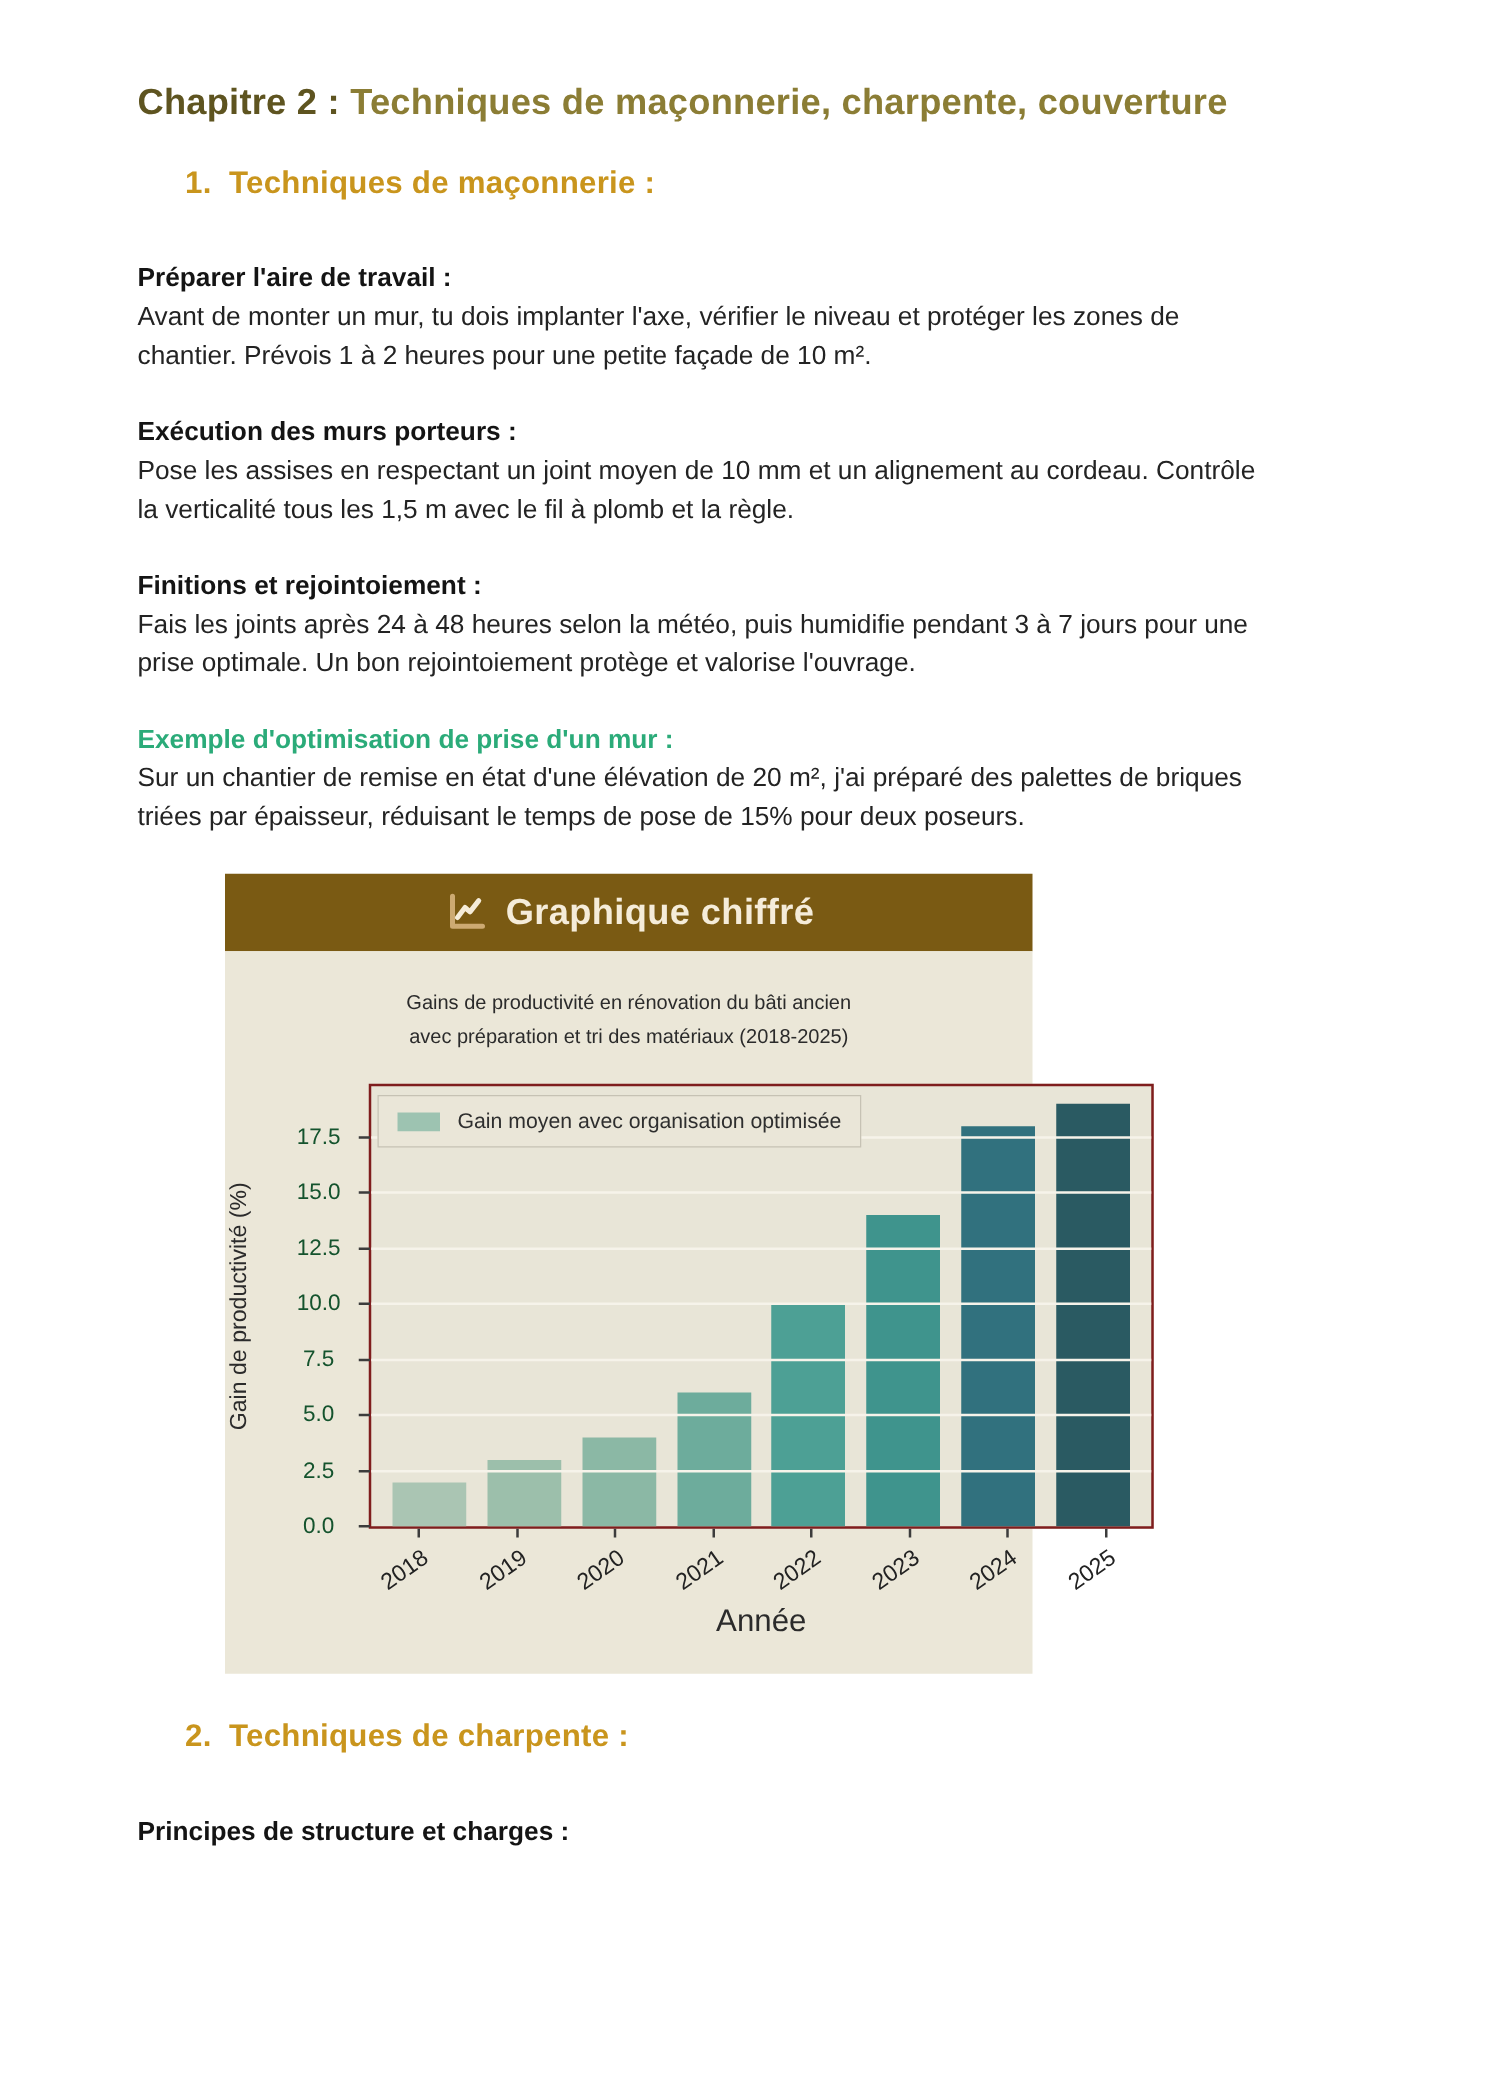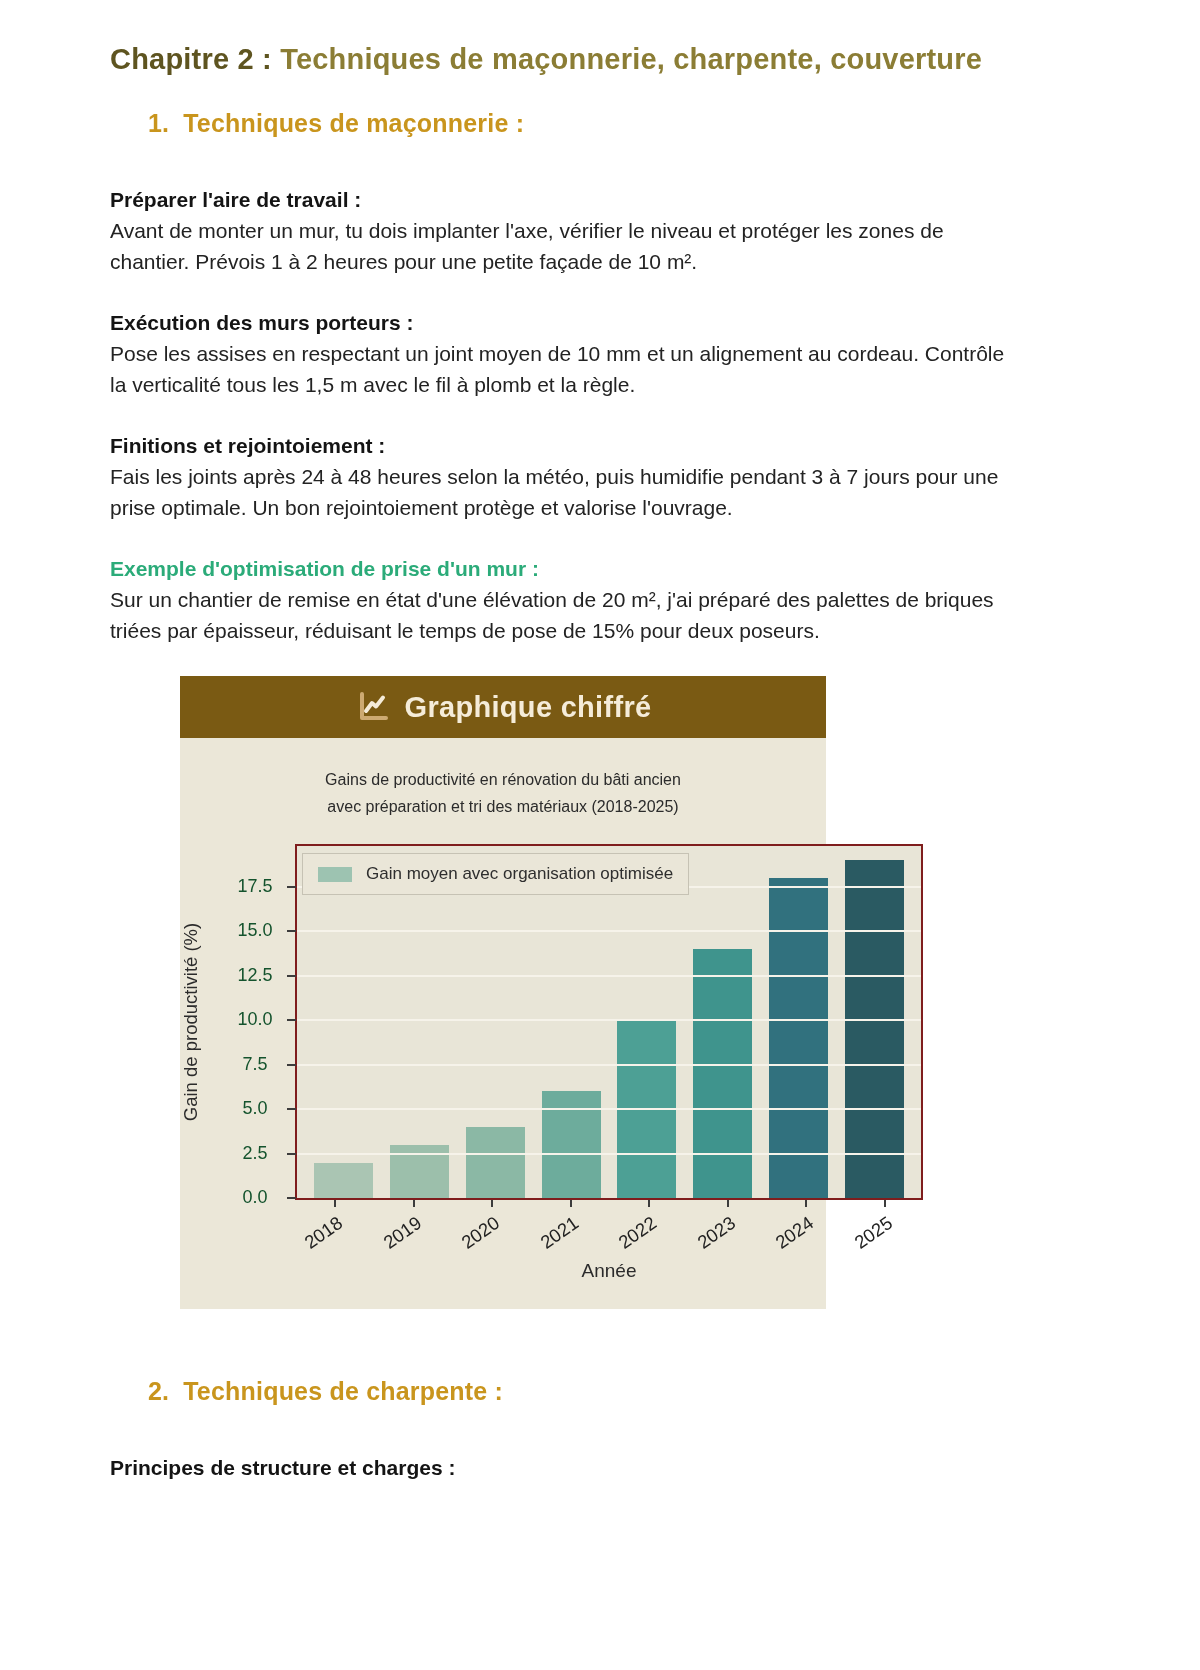--- a/index.html
+++ b/index.html
@@ -2,32 +2,32 @@
 <html><head>
 <meta charset="utf-8">
 <style>
   * { margin:0; padding:0; box-sizing:border-box; }
   html,body { background:#ffffff; }
   .page {
     position:relative; width:1200px; height:1670px; margin:0 auto;
     background:#ffffff; overflow:hidden;
     font-family:"Liberation Sans", sans-serif; color:#1f1f1f;
   }
-  .content { padding:41px 110px 0 110px; }
+  .content { padding:64px 110px 0 110px; }
 
   
   .chapter { font-size:29px; line-height:1.25; margin-bottom:32px; letter-spacing:0.2px; }
   .chapter .label { font-weight:800; color:#5e5420; }
   .chapter .rest  { font-weight:600; color:#8b7d35; }
 
   
   .sec-heading { margin-left:38px; font-size:25px; font-weight:700; color:#c9951d; letter-spacing:0.2px; }
   .sec-heading .num { margin-right:14px; }
   #sec1 { margin-bottom:46px; }
-  #sec2 { margin-top:68px; margin-bottom:46px; }
+  #sec2 { margin-top:36px; margin-bottom:46px; }
 
   
   .block { margin-bottom:30px; max-width:910px; }
   .block .bhead { font-size:21px; font-weight:700; color:#141414; line-height:31px; }
   .block .bbody { font-size:21px; font-weight:400; color:#232323; line-height:31px; }
   .block.example .bhead { color:#2bab79; }
 
   
   .chart-card { width:646px; margin:20px 0 0 70px; }
   .chart-header {
@@ -60,21 +60,21 @@
   .legend .swatch { width:34px; height:15px; }
   .legend .ltext { font-size:17px; color:#2e2e2e; white-space:nowrap; }
 
   .xlabels { position:relative; width:628px; margin-left:115px; height:60px; display:flex; }
   .xcell { flex:1; position:relative; }
   .xcell .xtickmark { position:absolute; top:0; left:50%; width:2px; height:7px; background:#3c3c3c; }
   .xcell span {
     position:absolute; right:50%; top:12px; transform:rotate(-35deg);
     transform-origin:top right; white-space:nowrap; font-size:18.5px; color:#222;
   }
-  .xlabel-axis { width:628px; margin-left:115px; text-align:center; font-size:19px; color:#2b2b2b; }
+  .xlabel-axis { width:628px; margin-left:115px; text-align:center; font-size:25px; color:#2b2b2b; }
 </style>
 </head>
 <body>
 
 <div class="page">
   <div class="content">
 
     <div class="chapter">
       <span class="label">Chapitre 2 :</span>
       <span class="rest"> <span>Techniques de maçonnerie, charpente, couverture</span></span>

